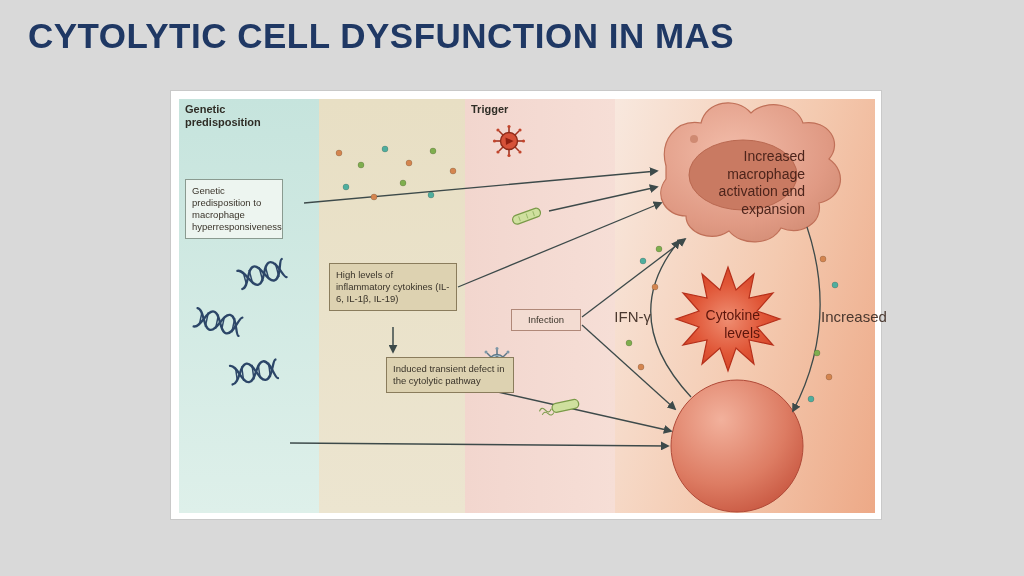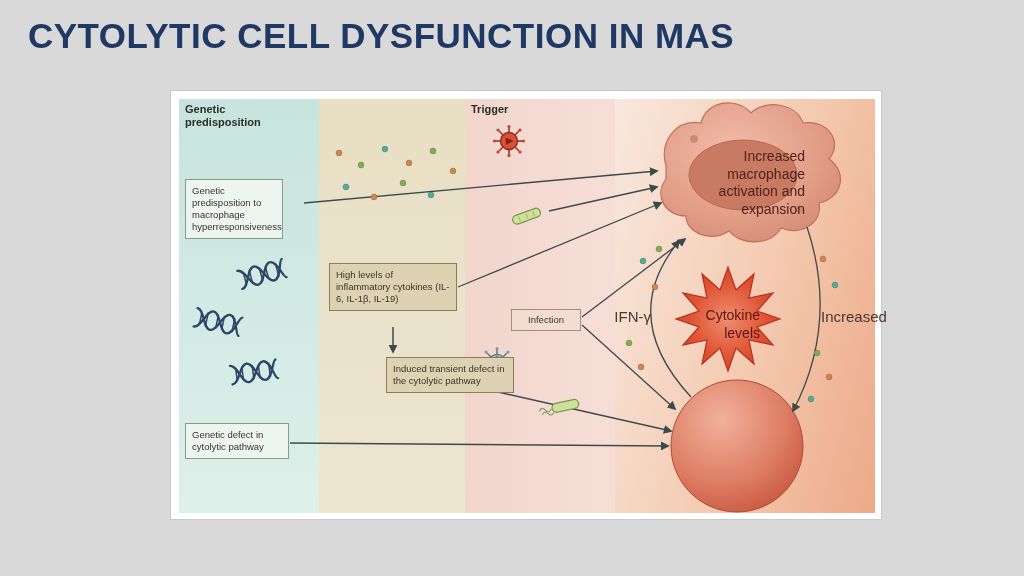--- a/index.html
+++ b/index.html
@@ -233,21 +233,20 @@
         <circle cx="488" cy="158" r="3" fill="#7fae4e"></circle>
           <circle cx="652" cy="168" r="3" fill="#d4854f"></circle>
         <circle cx="664" cy="194" r="3" fill="#4fae9e"></circle>
           <circle cx="646" cy="262" r="3" fill="#7fae4e"></circle>
         <circle cx="658" cy="286" r="3" fill="#d4854f"></circle>
           <circle cx="640" cy="308" r="3" fill="#4fae9e"></circle>
       </g>
     </svg>
 
     <div class="dbox box-light b-genpred">Genetic predisposition to macrophage hyperresponsiveness</div>
-    <div class="dbox box-light b-gendef">Genetic defect in cytolytic pathway</div>
     <div class="dbox box-tan b-high">High levels of inflammatory cytokines (IL-6, IL-1β, IL-19)</div>
     <div class="dbox box-tan b-induced">Induced transient defect in the cytolytic pathway</div>
     <div class="dbox box-pink b-infect">Infection</div>
 
     <div class="node-label lbl-mac">Increased macrophage activation and expansion</div>
     <div class="node-label lbl-storm">Cytokine levels</div>
 
     <div class="flow-label lbl-ifn">IFN-γ</div>
     <div class="flow-label lbl-cyto">Increased</div>
 

